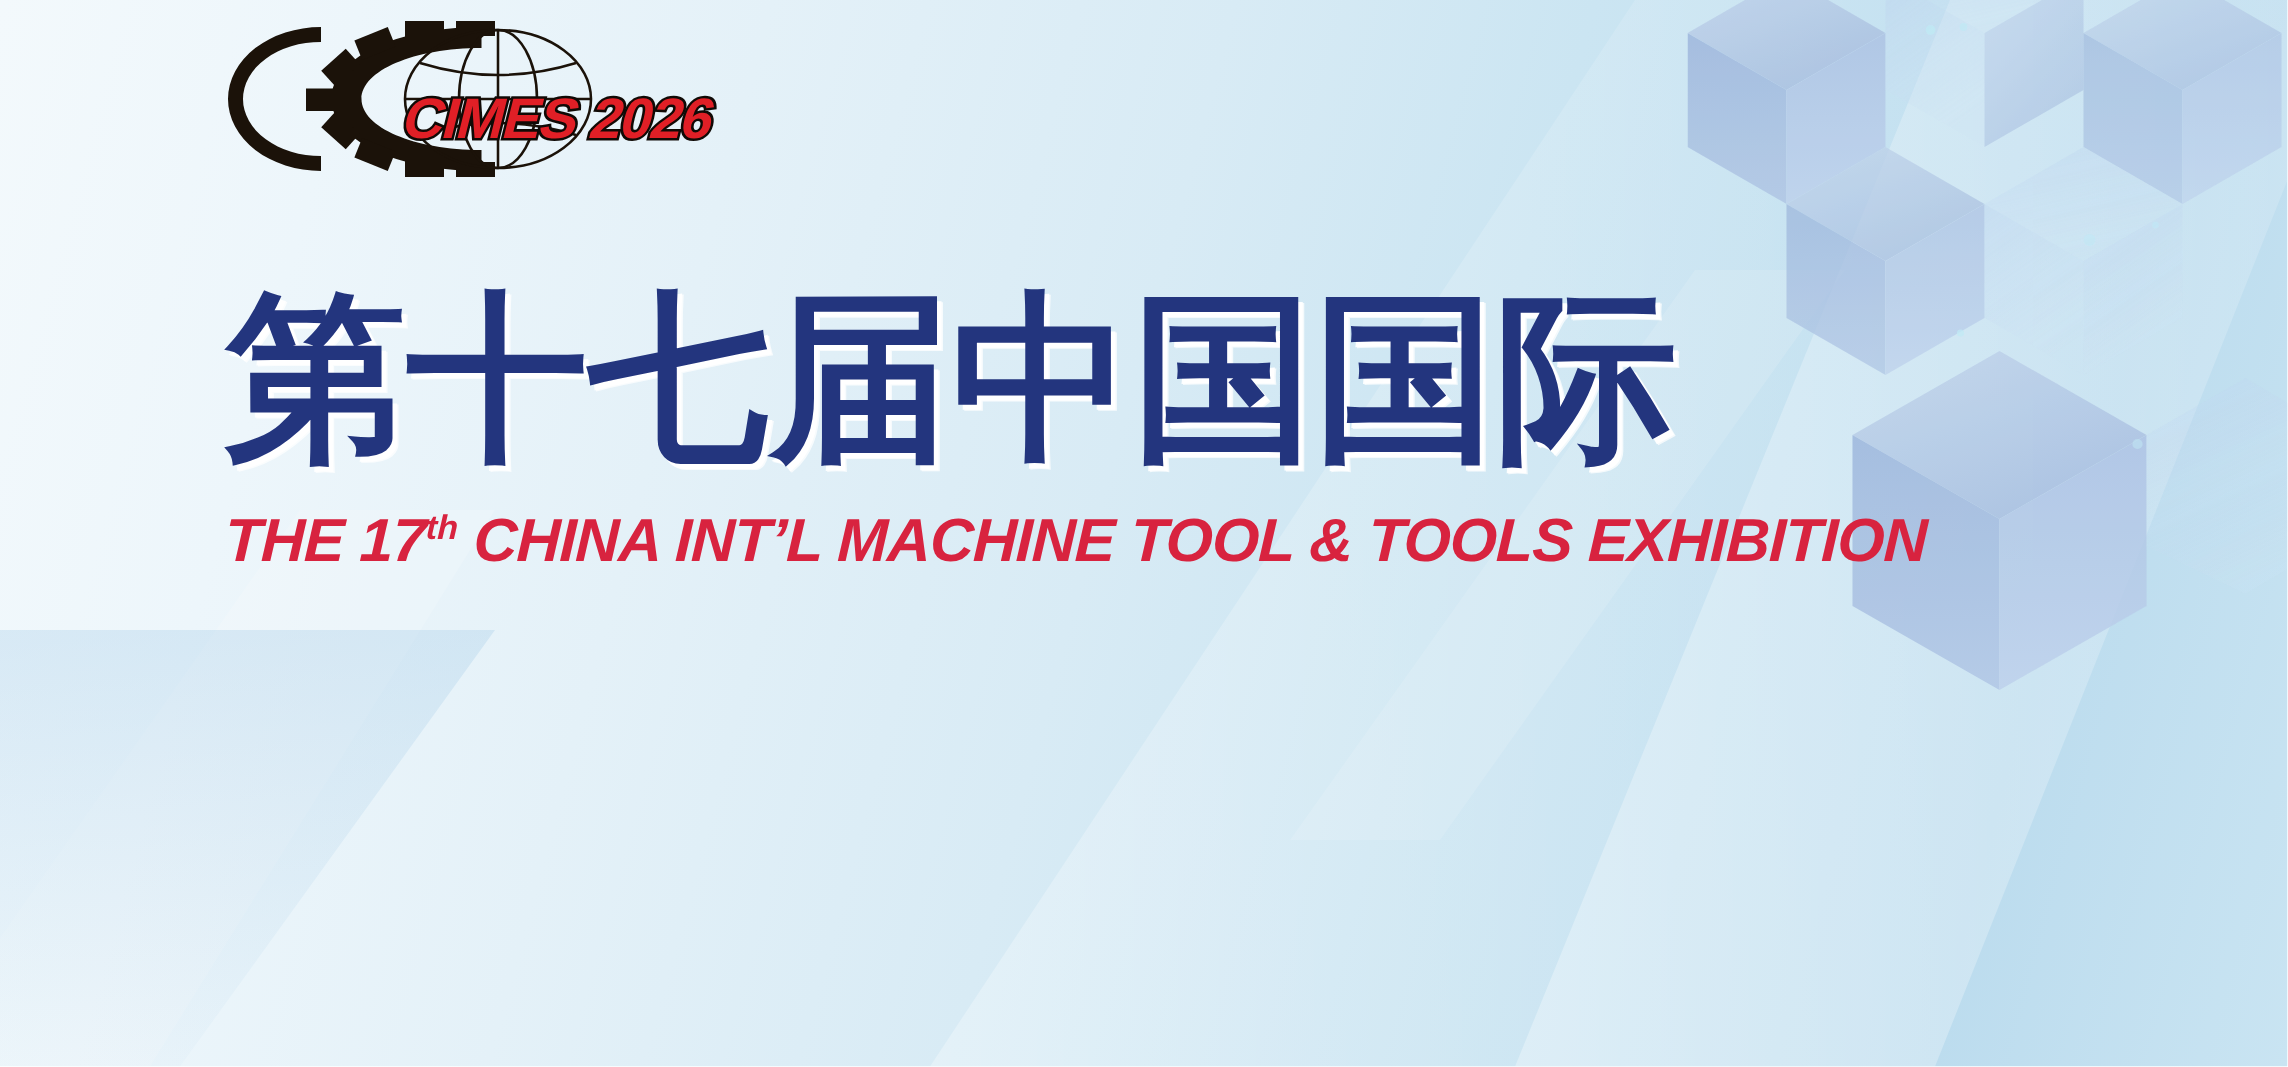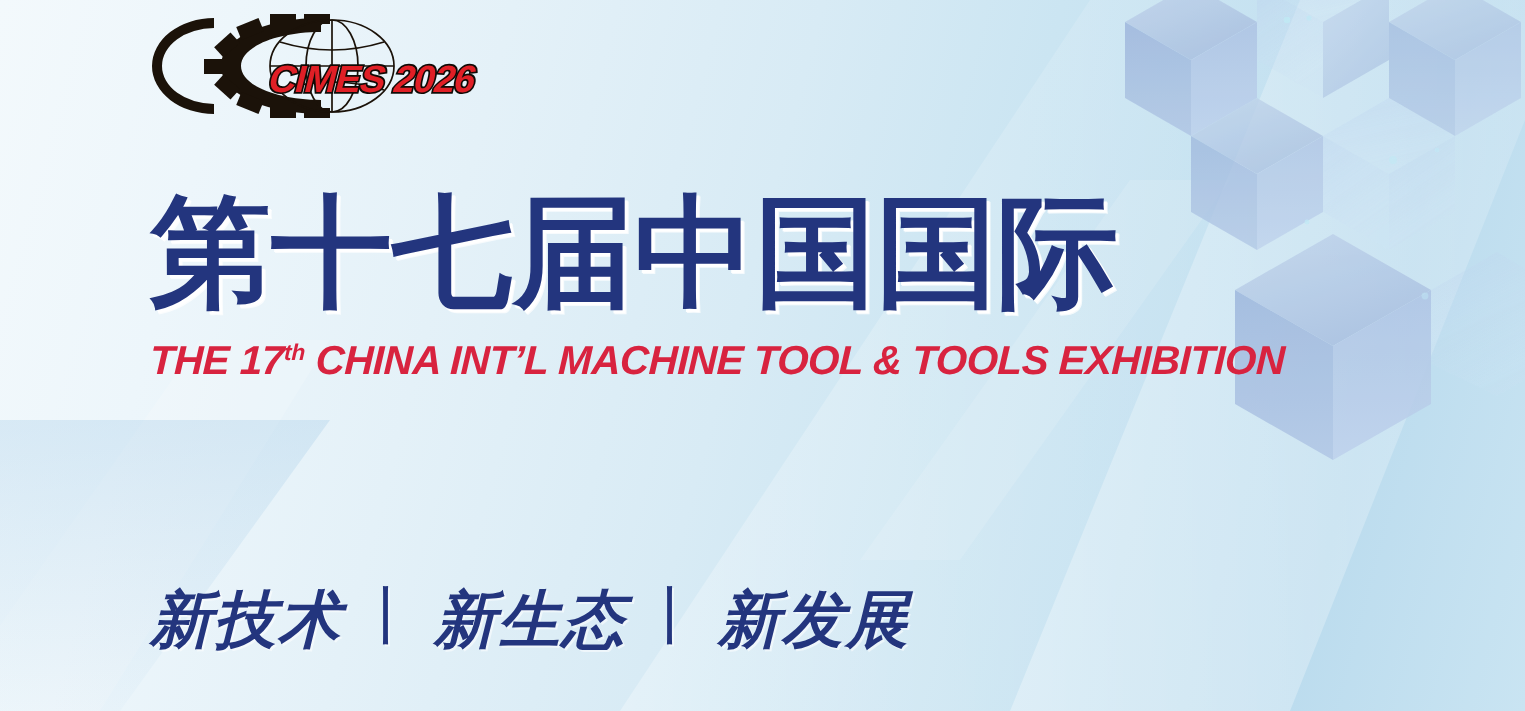--- a/index.html
+++ b/index.html
@@ -250,15 +250,14 @@
         <text x="140" y="78" font-family="Liberation Sans, sans-serif" font-size="38" font-weight="700" fill="#e01f26" stroke="#100a06" stroke-width="3.4" paint-order="stroke" letter-spacing="-1">CIMES 2026</text>
       </g>
     </svg>
   </div>
 
   <div class="headline">
     <div class="cn-line l1">第十七届中国国际</div>
     <div class="en-line"><span>THE 17</span><sup>th</sup><span> CHINA INT’L MACHINE TOOL &amp; TOOLS EXHIBITION</span></div>
   </div>
 
-  <div class="tagline"><span>新技术</span><span class="sep">丨</span><span>新生态</span><span class="sep">丨</span><span>新发展</span></div>
 
 </div>
 
 </body></html>

